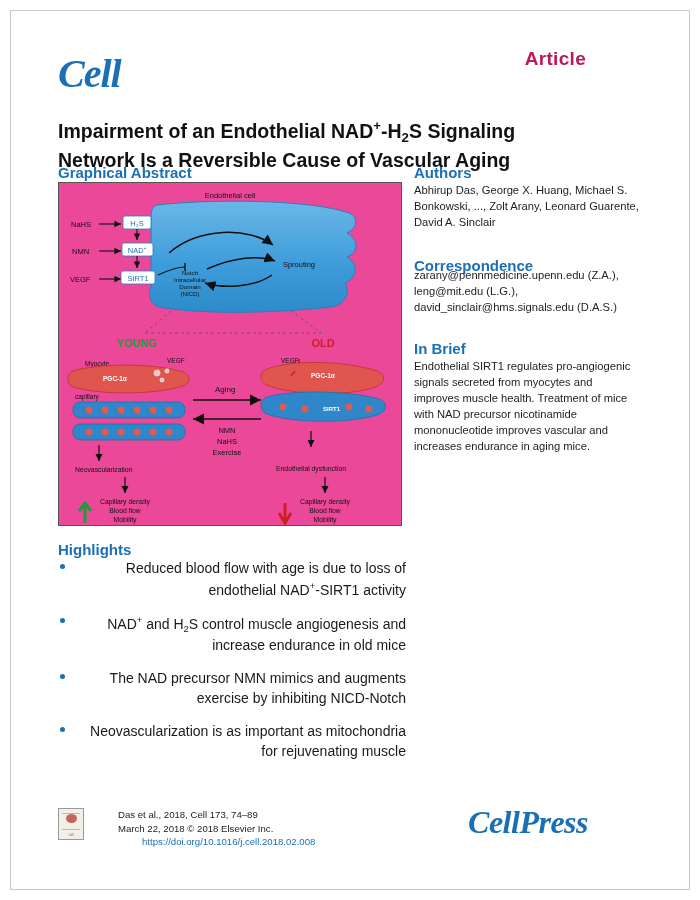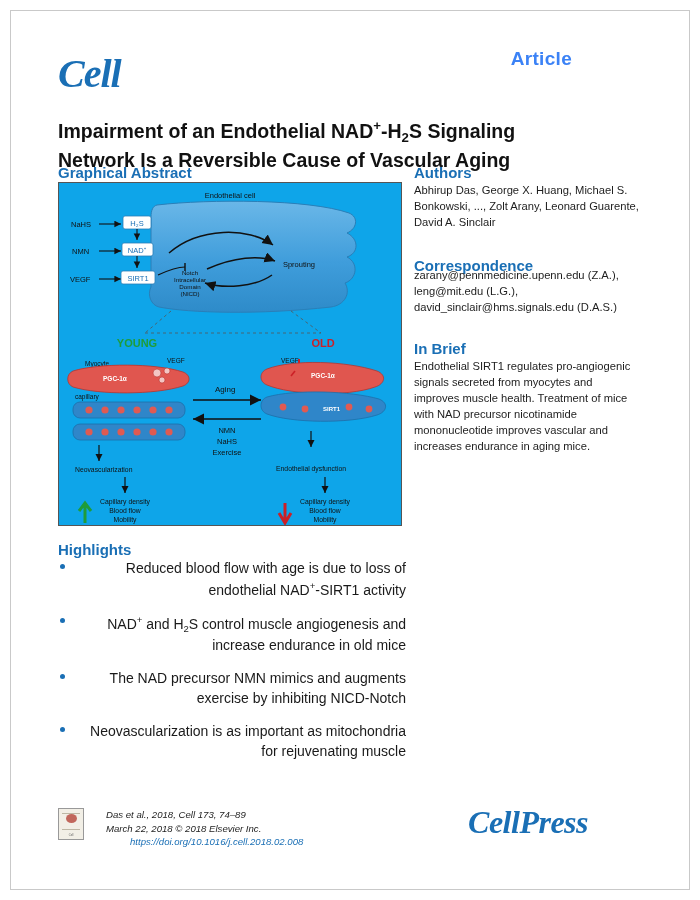--- a/index.html
+++ b/index.html
@@ -37,24 +37,24 @@
     font-family: "Liberation Serif", serif;
     font-size: 40px;
     font-weight: bold;
     font-style: italic;
     color: #1a6fb5;
     letter-spacing: -1px;
     line-height: 1;
   }
   .article-label {
     position: absolute;
-    right: 72px; top: 48px;
+    right: 58px; top: 48px;
     font-size: 19px;
     font-weight: bold;
-    color: #3b82f6;
+    color: #be185d;
     letter-spacing: 0.3px;
   }
   .title {
     position: absolute;
     left: 58px; top: 104px;
     width: 580px;
     font-size: 19.5px;
     font-weight: bold;
     line-height: 1.35;
     color: #111;
@@ -114,21 +114,21 @@
   }
   .hl-item sup { font-size: 0.68em; vertical-align: super; }
   .hl-item sub { font-size: 0.68em; vertical-align: sub; }
 
   
   .ga-box {
     position: absolute;
     left: 58px; top: 182px;
     width: 344px; height: 344px;
     border: 1px solid #555;
-    background: #0ea5e9;
+    background: #ec4899;
     box-sizing: border-box;
     overflow: hidden;
   }
   .ga-box svg { display: block; }
 
   
   .footer-thumb {
     position: absolute;
     left: 58px; top: 808px;
     width: 26px; height: 32px;
@@ -143,25 +143,24 @@
     position: absolute; left: 7px; top: 5px; width: 11px; height: 9px;
     border-radius: 50%; background: #b03a2e; opacity: .75;
   }
   .footer-thumb .tcap {
     position: absolute; left: 2px; bottom: 1px; right: 2px;
     font-size: 2.6px; color: #555; text-align: center; line-height: 1.1;
     font-family: "Liberation Sans", sans-serif;
   }
   .footer-text {
     position: absolute;
-    left: 106px; top: 808px;
+    left: 118px; top: 808px;
     font-size: 9.6px;
     line-height: 1.42;
     color: #1d1d1d;
-    font-style: italic;
   }
   .footer-doi { color: #1a6fb5; padding-left: 24px; }
   .cellpress {
     position: absolute;
     right: 56px; top: 806px;
     font-family: "Liberation Serif", serif;
     font-size: 32px;
     font-weight: bold;
     font-style: italic;
     color: #1a6fb5;

